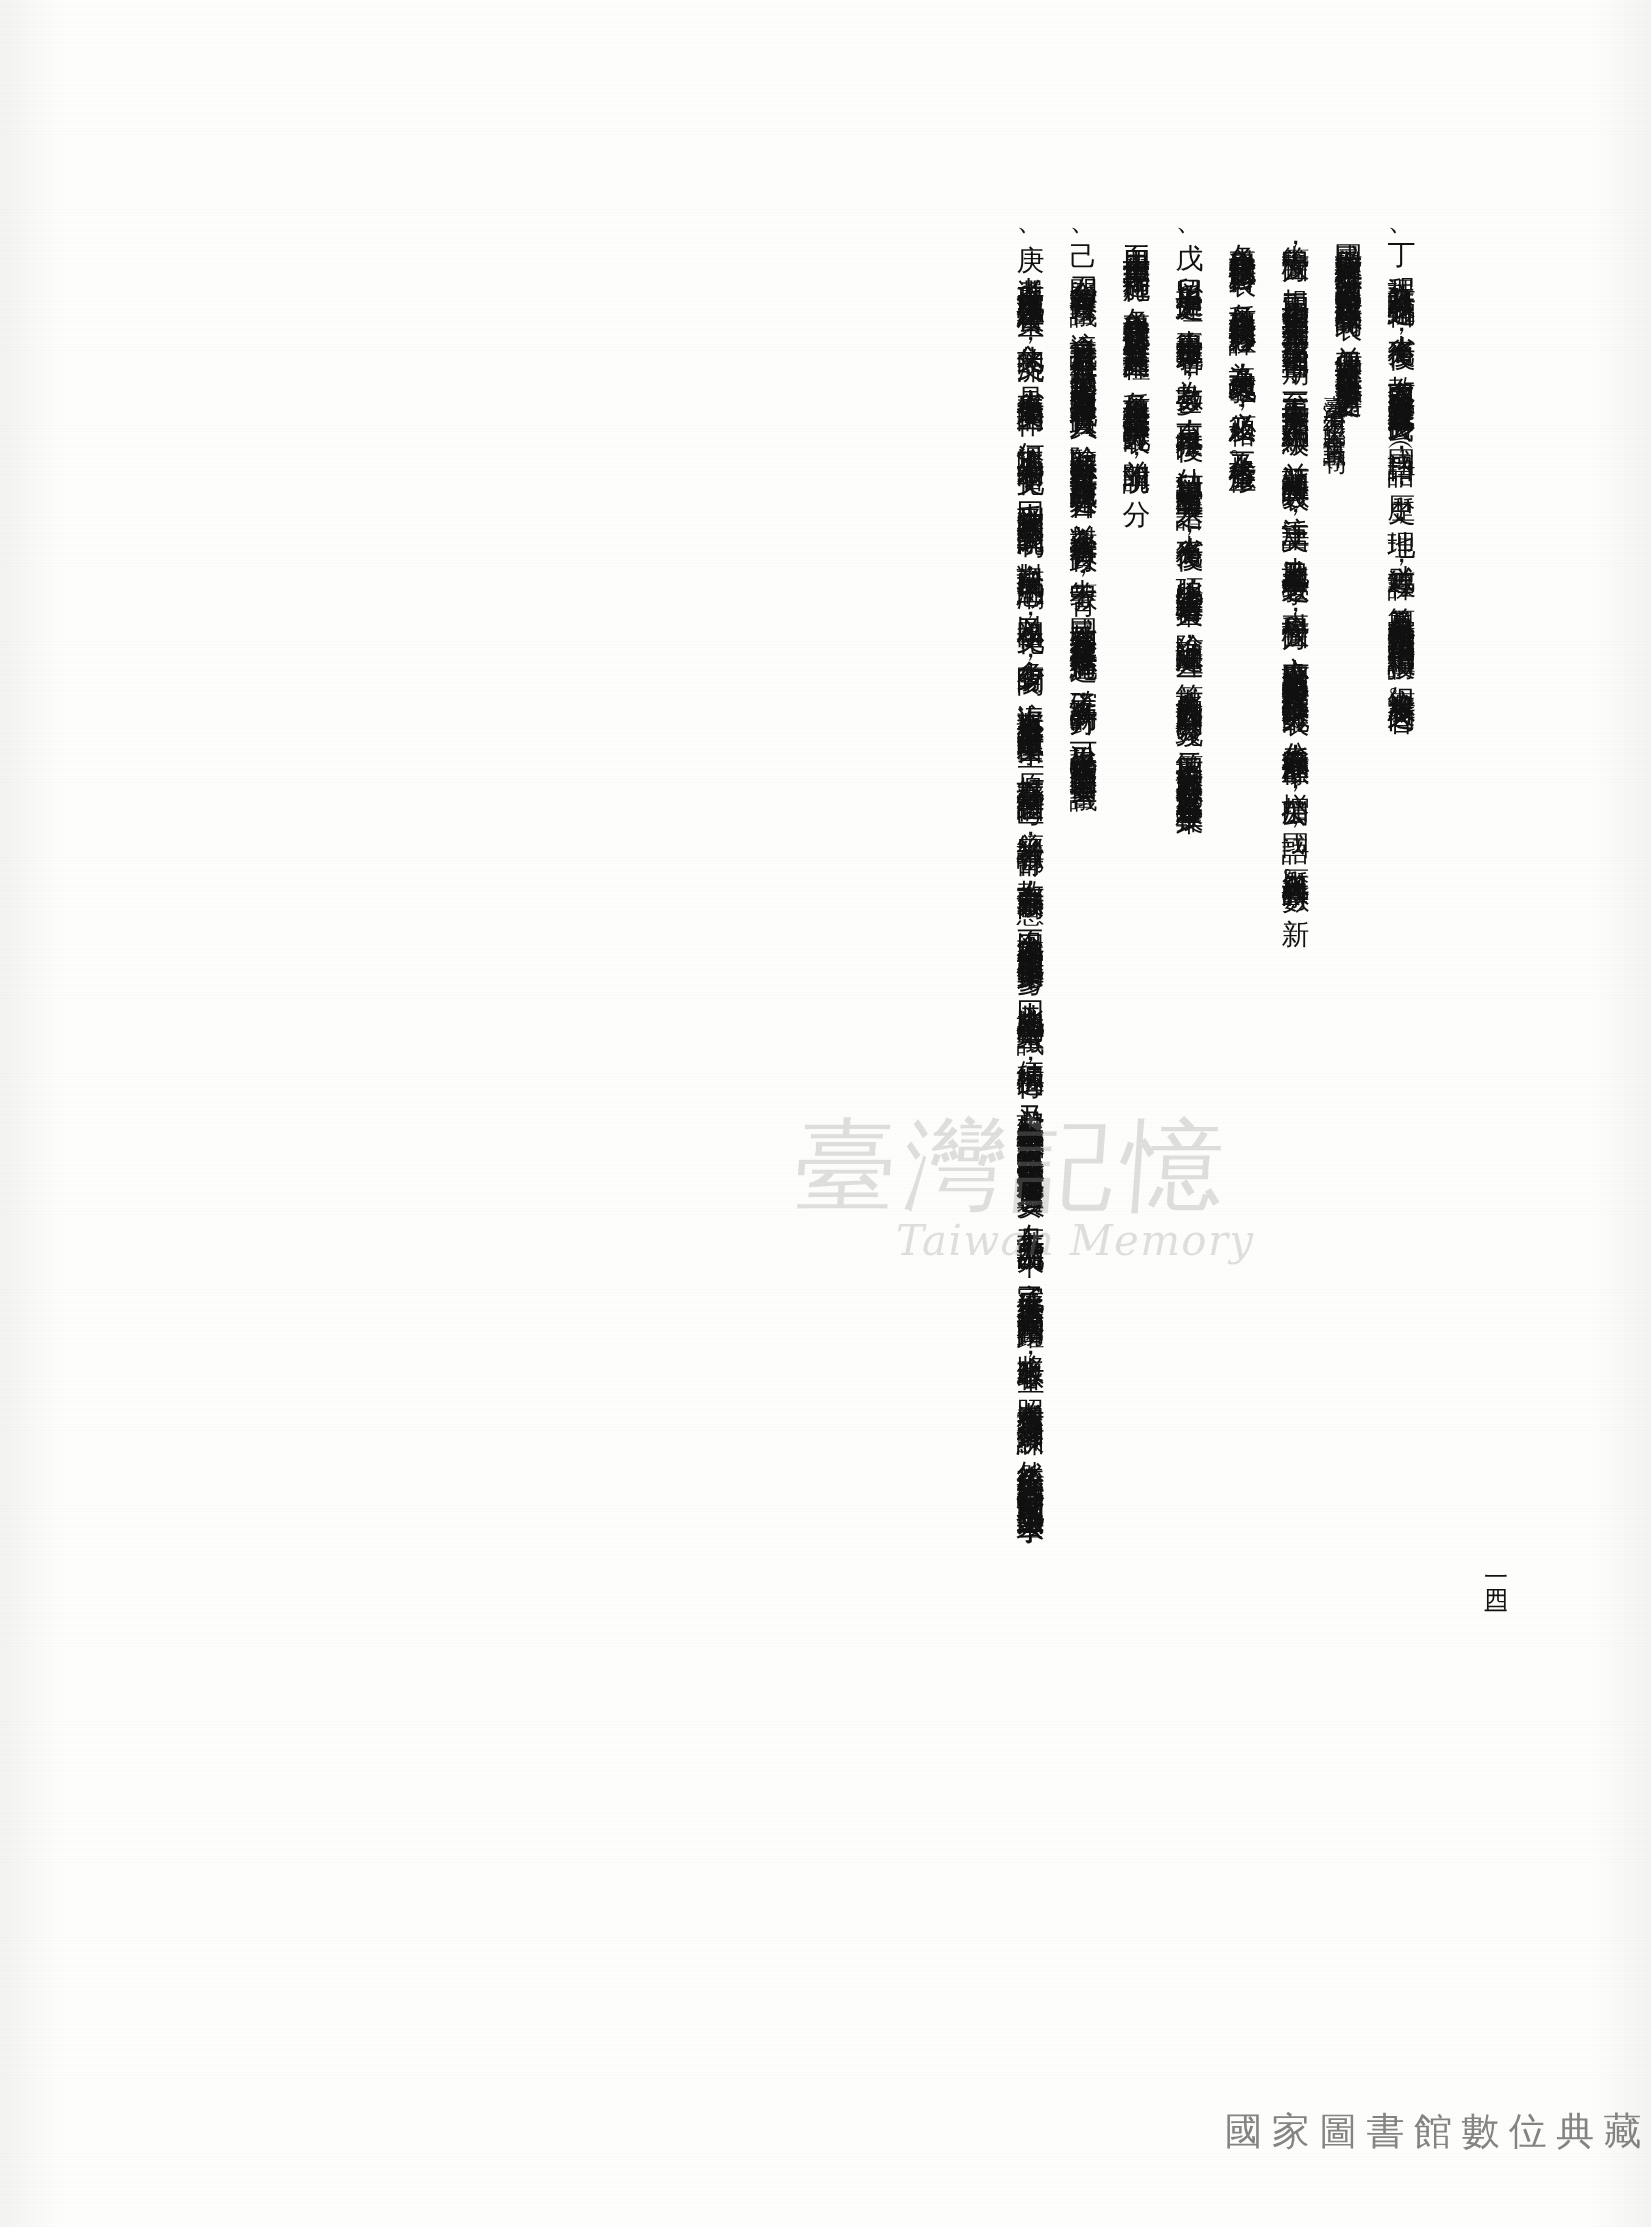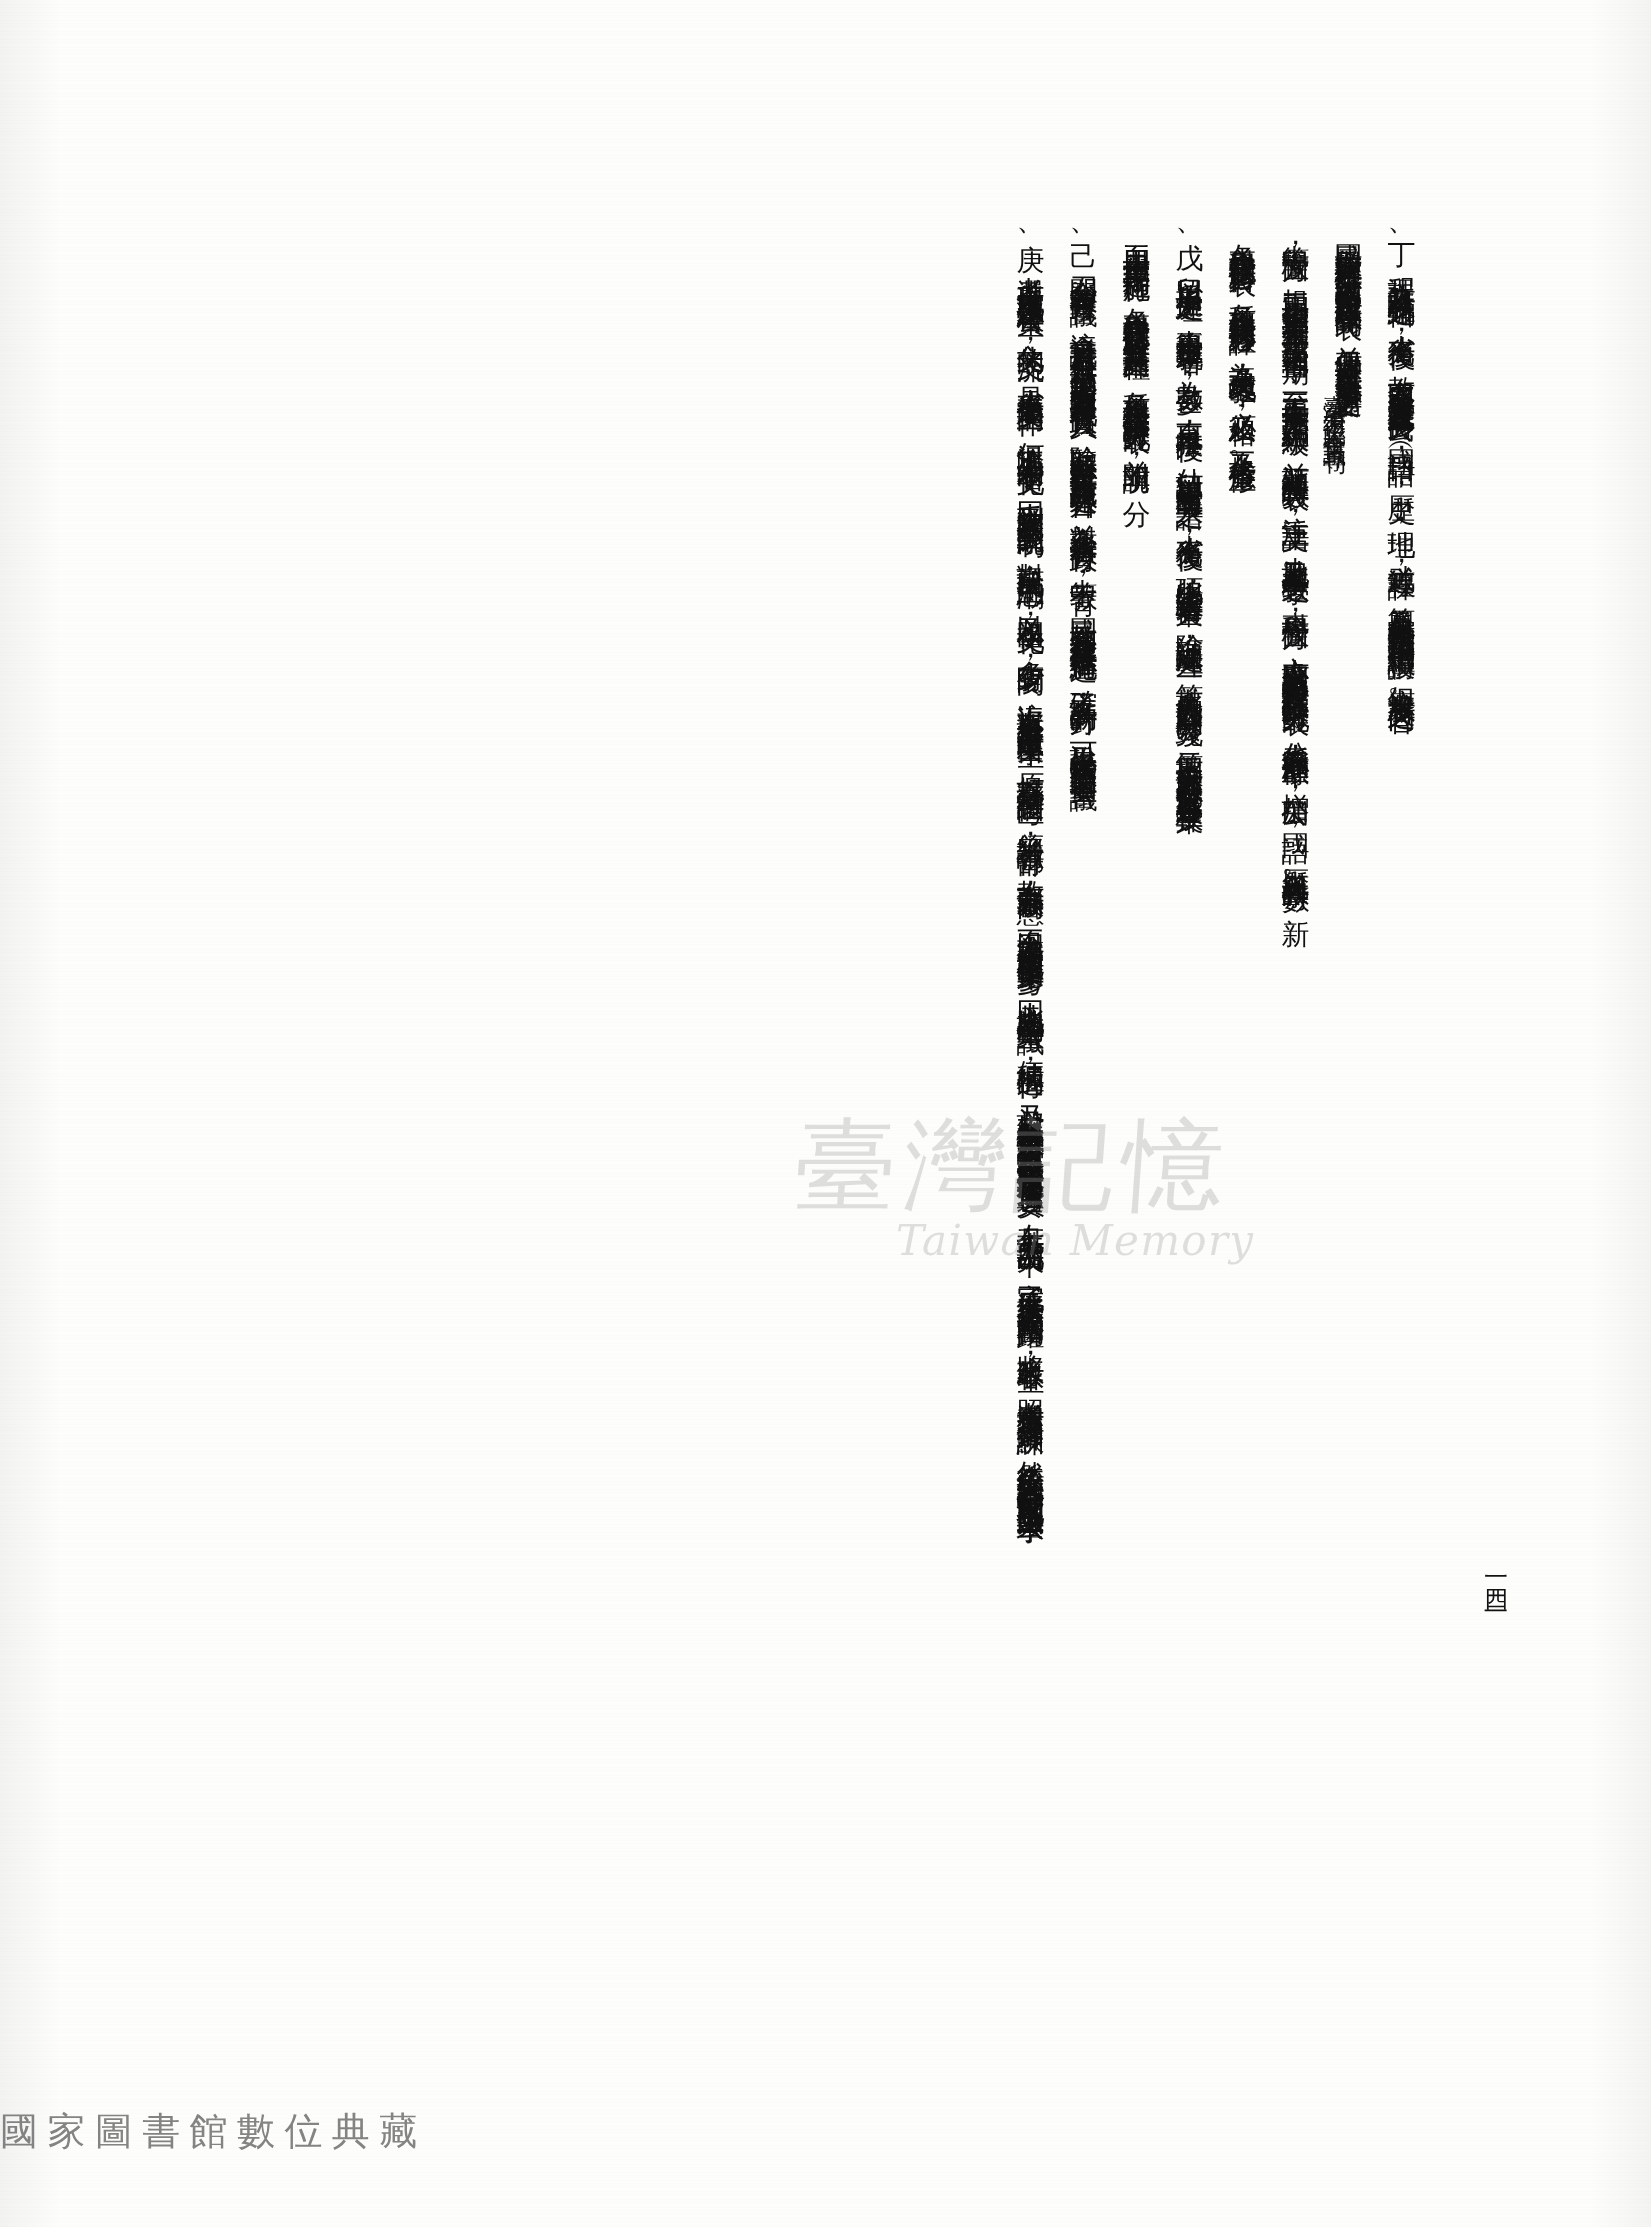--- a/index.html
+++ b/index.html
@@ -123,21 +123,21 @@
     white-space: nowrap;
     font-style: italic;
   }
 
   
   .footer-mark {
     position: absolute;
     left: 0;
     top: 2106px;
     width: 1651px;
-    text-align: left;
+    text-align: right;
     font-size: 38px;
     letter-spacing: 9.4px;
     color: #6f6f6f;
     opacity: .85;
     font-family: "DejaVu Serif", "Liberation Serif", serif;
   }
 
   
   .edge-left, .edge-right {
     position: absolute;

